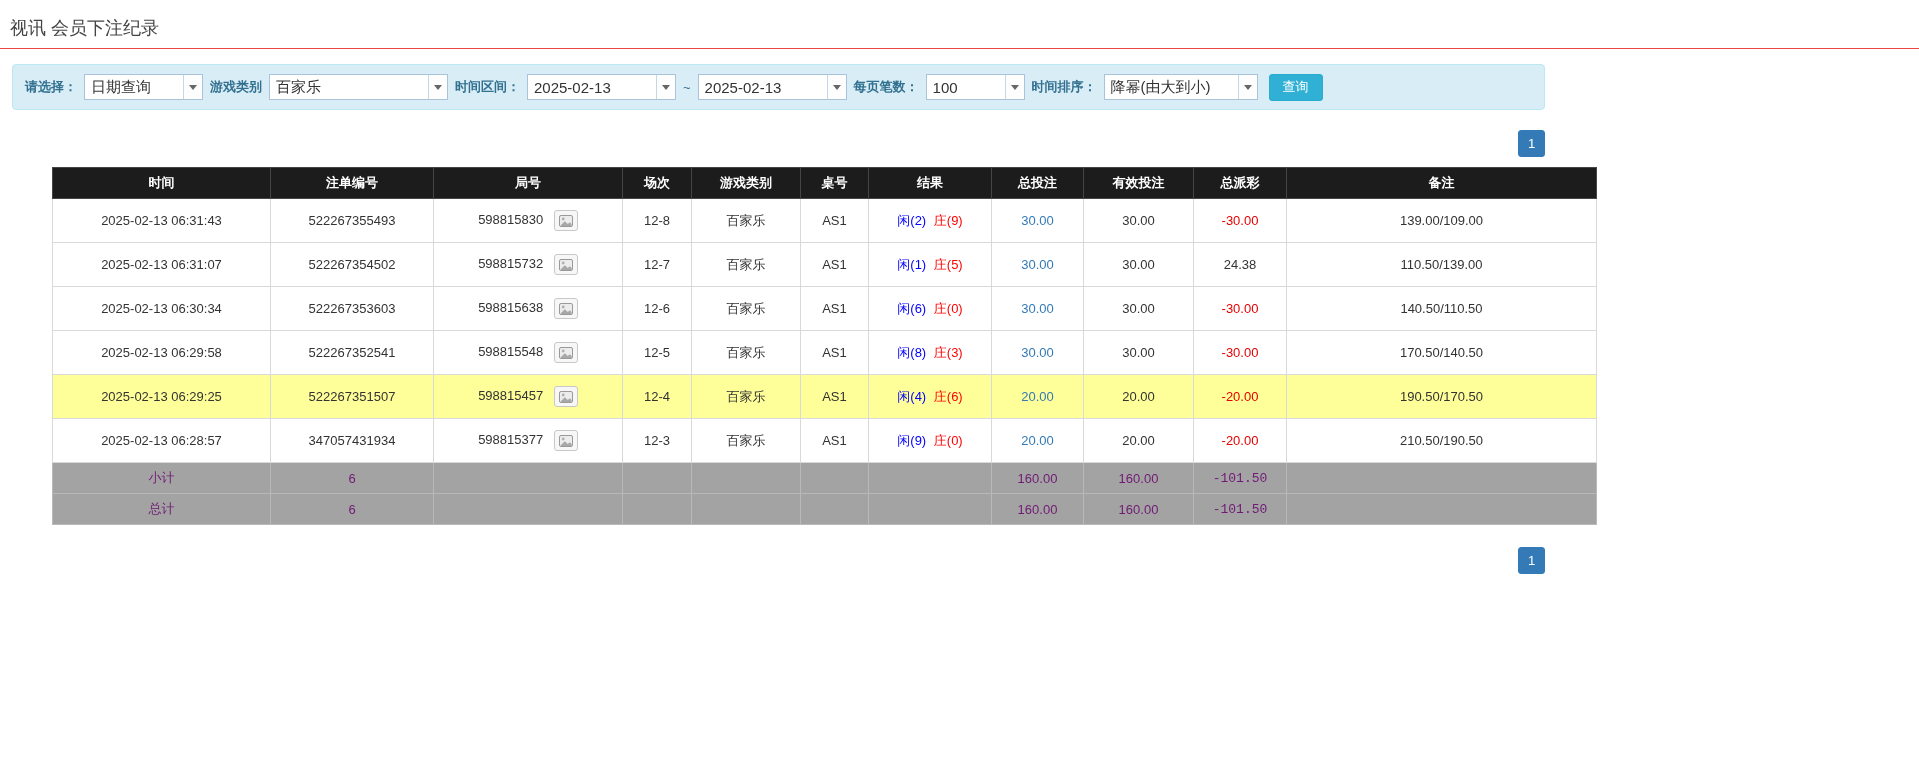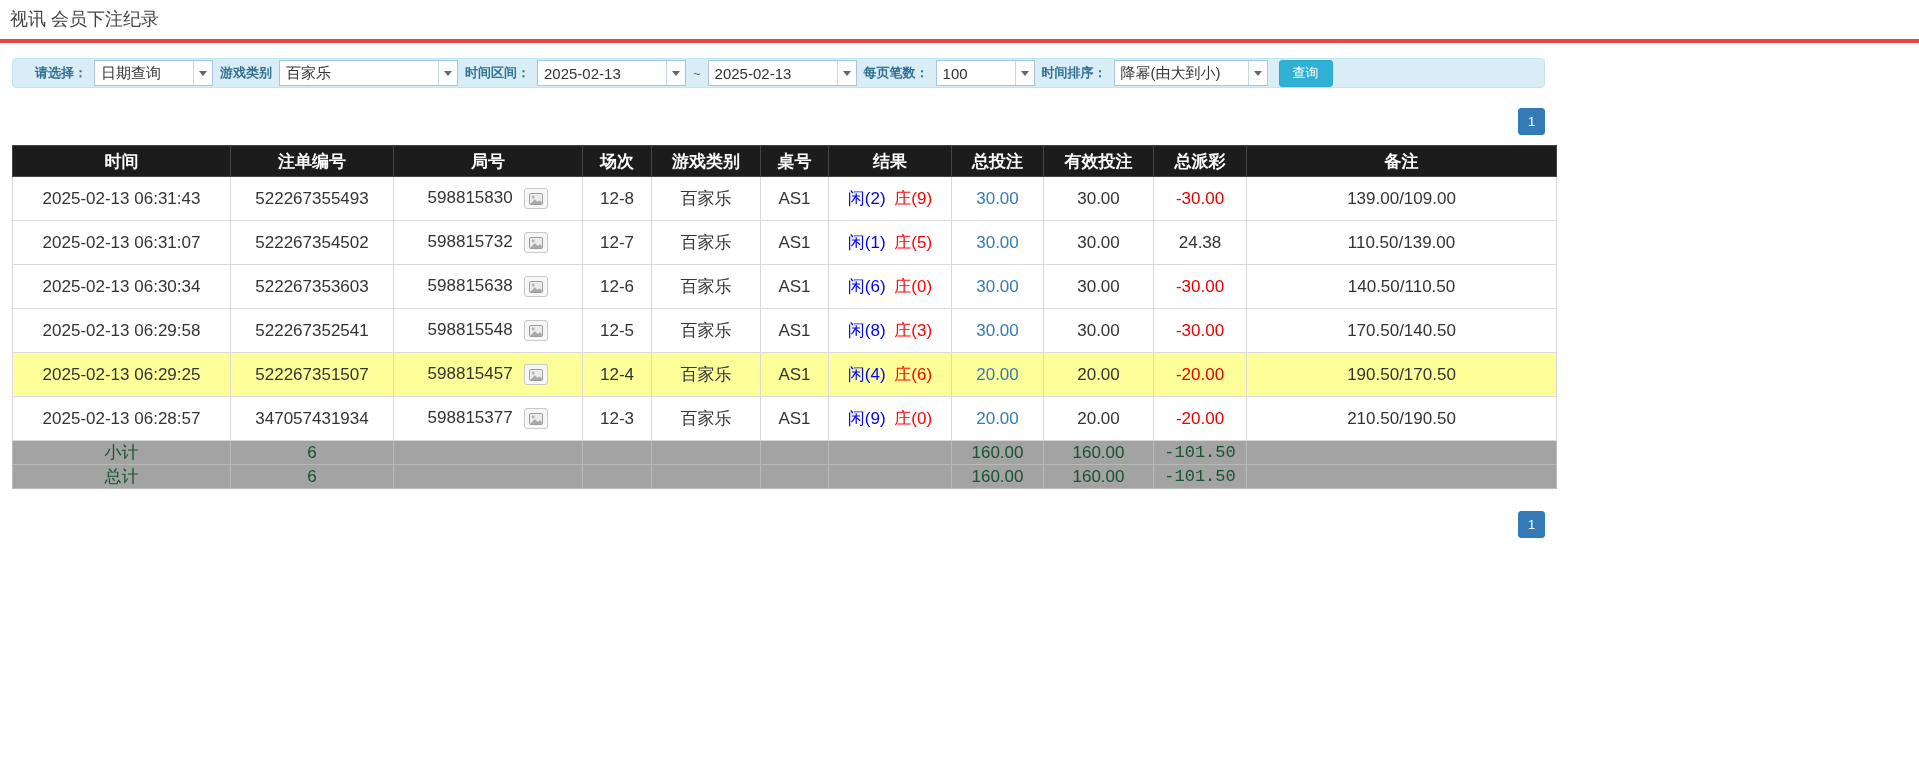--- a/index.html
+++ b/index.html
@@ -2,28 +2,28 @@
 <html><head>
 <meta charset="utf-8">
 <style>
   * { box-sizing: border-box; }
   html, body { margin:0; padding:0; background:#fff; }
   body {
     font-family: "Liberation Sans", "DejaVu Sans", sans-serif;
     color:#333; font-size:13px;
     width:1919px; height:779px; overflow:hidden;
   }
-  .title-wrap { padding:7px 10px 8px 10px; border-bottom:4px solid #ef4444; }
+  .title-wrap { padding:16px 10px 8px 10px; border-bottom:1px solid #ef4444; }
   .page-title { font-size:18px; font-weight:normal; color:#444; margin:0; }
   .content { width:1545px; padding-left:12px; }
 
   
   .filter-bar {
     margin-top:15px; background:#d9edf7; border:1px solid #bce8f1; border-radius:4px;
-    padding:9px 22px; display:flex; align-items:center; gap:7px; height:30px;
+    padding:9px 12px; display:flex; align-items:center; gap:7px; height:46px;
   }
   .filter-label { color:#31708f; font-weight:bold; white-space:nowrap; }
   .combo {
     display:inline-flex; align-items:stretch; background:#fff;
     border:1px solid #a9c4da; height:26px; overflow:hidden;
   }
   .combo input {
     border:none; outline:none; padding:0 6px; font-size:15px; height:24px;
     font-family:"Liberation Sans","DejaVu Sans",sans-serif; color:#333; background:#fff;
   }
@@ -56,32 +56,32 @@
   .pager { display:flex; justify-content:flex-end; }
   .pager-top { margin:20px 0 10px 0; }
   .pager-bottom { margin:22px 0 0 0; }
   .page-btn {
     min-width:27px; height:27px; background:#337ab7; border:1px solid #337ab7; color:#fff;
     border-radius:3px; font-size:13px; cursor:pointer; padding:0 8px;
     font-family:"Liberation Sans","DejaVu Sans",sans-serif;
   }
 
   
-  table.records { width:100%; border-collapse:collapse; table-layout:fixed; font-size:17px; }
+  table.records { width:100%; border-collapse:collapse; table-layout:fixed; font-size:13px;margin-left:40px; }
   table.records thead th {
     background:#1c1c1c; color:#fff; font-weight:bold; height:31px; text-align:center;
     border:1px solid #454545; padding:0 4px;
   }
   table.records tbody td {
     height:44px; text-align:center; border:1px solid #d9d9d9; color:#333;
     background:#fff; padding:0 4px; overflow:hidden; white-space:nowrap;
   }
   table.records tr.highlight td { background:#ffff99; }
   table.records tfoot td {
-    background:#a3a3a3; color:#14532d; height:19px; text-align:center;
+    background:#a3a3a3; color:#701a75; height:31px; text-align:center;
     border:1px solid #b9b9b9; padding:0 4px;
   }
   .player { color:#0000ff; }
   .banker { color:#ff0000; margin-left:4px; }
   .link-blue { color:#337ab7; cursor:pointer; }
   .neg { color:#e60000; }
   tfoot .neg { color:#e60000;font-family:Liberation Mono, monospace; }
 
   .media-btn {
     display:inline-flex; align-items:center; justify-content:center;

